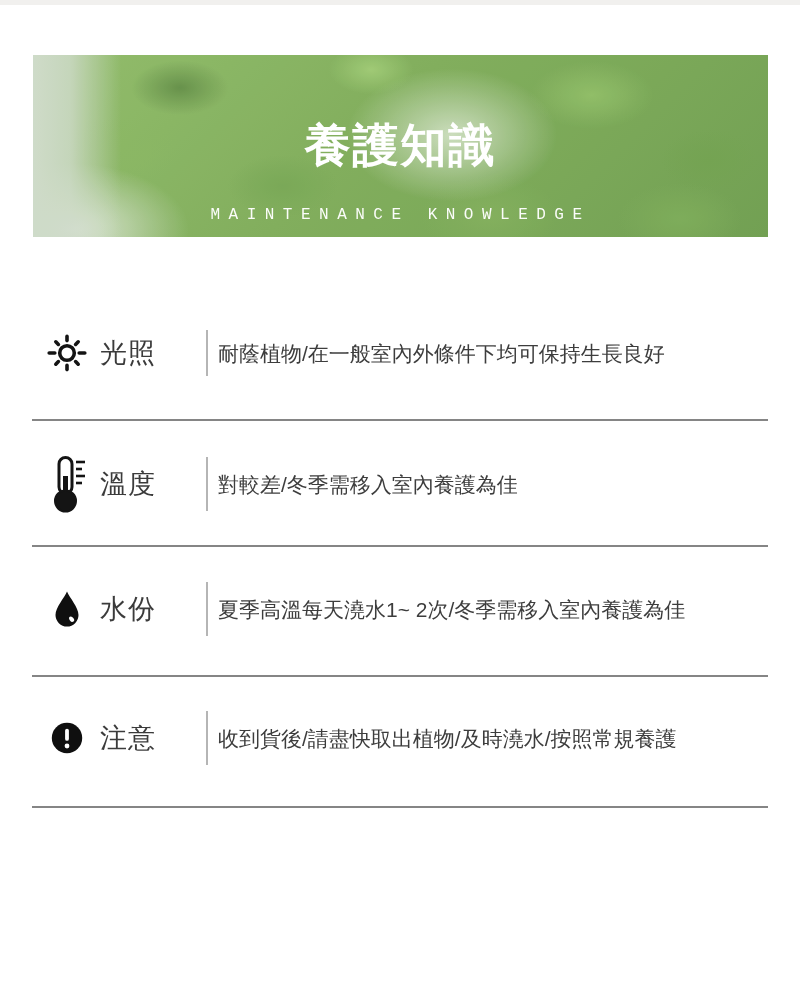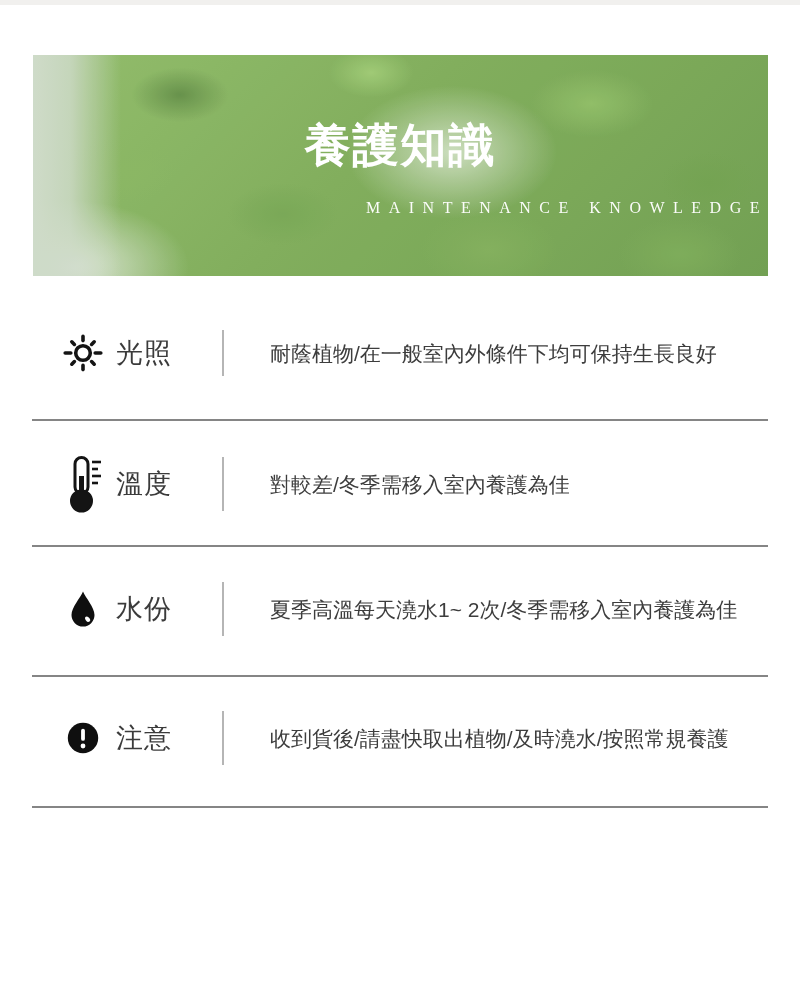--- a/index.html
+++ b/index.html
@@ -8,21 +8,21 @@
   .page {
     position:relative; width:800px; height:1003px;
     background:#ffffff; overflow:hidden; margin:0 auto;
   }
   .top-strip {
     position:absolute; left:0; top:0; width:800px; height:5px;
     background:#f1f0ee;
   }
   
   .hero {
-    position:absolute; left:33px; top:55px; width:735px; height:221px;
+    position:absolute; left:33px; top:55px; width:735px; height:182px;
     overflow:hidden;
     background:
       linear-gradient(90deg, #cdd9c7 0%, rgba(205,217,199,0.85) 5%, rgba(205,217,199,0) 12%),
       radial-gradient(ellipse 170px 95px at 5% 96%, #dfe7da 0%, rgba(223,231,218,0) 70%),
       radial-gradient(ellipse 150px 95px at 57% 44%, rgba(216,229,205,0.85) 0%, rgba(216,229,205,0) 70%),
       radial-gradient(ellipse 75px 42px at 20% 18%, #5d8a3f 0%, rgba(93,138,63,0) 65%),
       radial-gradient(ellipse 85px 48px at 34% 72%, #71a24c 0%, rgba(113,162,76,0) 65%),
       radial-gradient(ellipse 95px 52px at 76% 22%, #8aba5e 0%, rgba(138,186,94,0) 65%),
       radial-gradient(ellipse 75px 48px at 92% 58%, #6b9d46 0%, rgba(107,157,70,0) 65%),
       radial-gradient(ellipse 105px 62px at 62% 88%, #7cab53 0%, rgba(124,171,83,0) 65%),
@@ -35,27 +35,27 @@
     content:""; position:absolute; inset:0;
     background:rgba(235,240,230,0.08);
   }
   .hero-title {
     position:absolute; left:0; top:60px; width:100%;
     text-align:center; color:#ffffff; font-size:46px; font-weight:700;
     letter-spacing:2px; z-index:2;
     font-family:"Liberation Sans","DejaVu Sans",sans-serif;
   }
   .hero-subtitle {
-    position:absolute; left:0; top:144px; width:100%;
-    text-align:right; color:rgba(255,255,255,0.97);
+    position:absolute; left:0; top:151px; width:100%;
+    text-align:center; color:rgba(255,255,255,0.97);
     font-size:16px; font-weight:400; letter-spacing:8.5px; z-index:2;
-    font-family:Liberation Serif, serif;
+    font-family:Liberation Mono, monospace;
   }
   
-  .care-row { position:absolute; left:16px; width:776px; }
+  .care-row { position:absolute; left:0; width:776px; }
   .row-light       { top:300px; height:106px; }
   .row-temperature { top:430px; height:108px; }
   .row-water       { top:555px; height:108px; }
   .row-notice      { top:684px; height:108px;text-decoration:underline; }
   .icon-box {
     position:absolute; left:44px; width:46px; top:50%;
     transform:translateY(-50%);
     display:flex; align-items:center; justify-content:center;
   }
   .row-label {
@@ -64,21 +64,21 @@
   }
   .vline {
     position:absolute; left:206px; top:50%; transform:translateY(-50%);
     width:2px; background:#b5b5b5;
   }
   .vline-short { height:46px; }
   .vline-tall  { height:54px; }
   .row-text {
     position:absolute; left:218px; right:8px; top:50%;
     transform:translateY(-50%);
-    font-size:21px; line-height:33px; color:#3d3d3d;margin-left:36px;
+    font-size:21px; line-height:33px; color:#3d3d3d;
   }
   .row-text .line { white-space:nowrap; }
   .hdivider {
     position:absolute; left:32px; width:736px; height:2px;
     background:#858585;
   }
   .hd-1 { top:419px; } .hd-2 { top:545px; } .hd-3 { top:675px; } .hd-4 { top:806px; }
   .icon-svg { display:block; }
 </style>
 </head>

